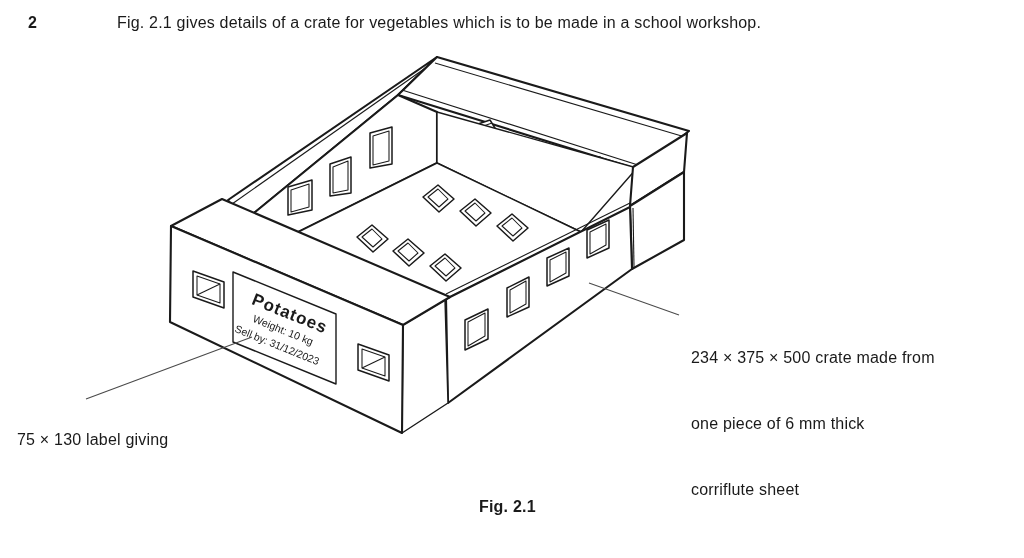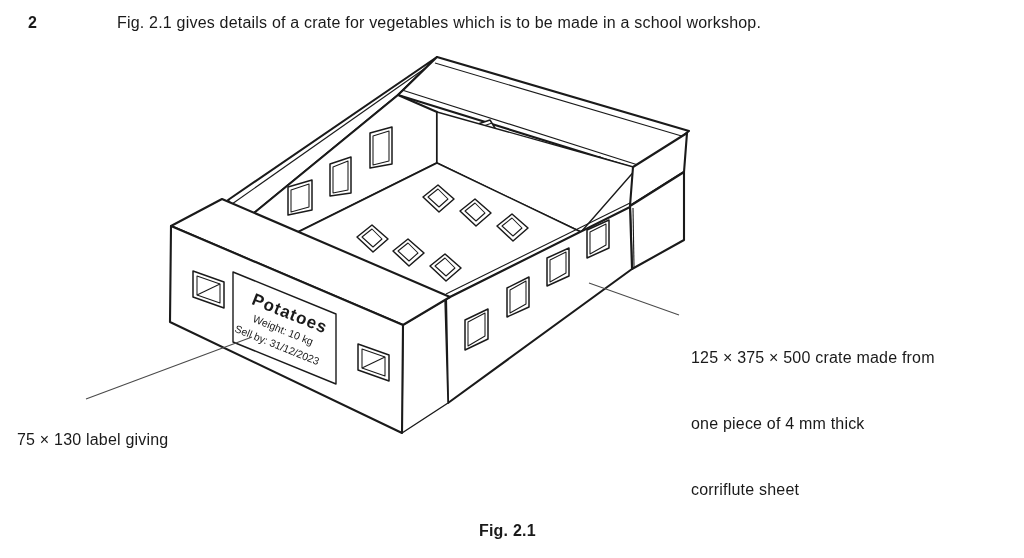--- a/index.html
+++ b/index.html
@@ -4,21 +4,21 @@
 <style>
   html,body{margin:0;padding:0;background:#ffffff;}
   #page{position:relative;width:1024px;height:558px;background:#ffffff;overflow:hidden;
         font-family:"Liberation Sans",sans-serif;color:#1a1a1a;}
   .txt{position:absolute;font-size:16px;line-height:22px;letter-spacing:0.2px;white-space:pre;}
   .b{font-weight:bold;}
   #question-number{left:28px;top:12px;font-weight:bold;}
   #question-text{left:81px;top:12px;margin-left:36px;}
   #part-a-block{left:691px;top:303px;}
   #part-b-block{left:17px;top:385px;}
-  #figure-caption{left:479px;top:520px;font-weight:bold;}
+  #figure-caption{left:479px;top:496px;font-weight:bold;}
   svg{position:absolute;left:0;top:0;}
   .ln{fill:#ffffff;stroke:#1a1a1a;stroke-width:2.1;stroke-linejoin:round;}
   .ln2{fill:#ffffff;stroke:#1a1a1a;stroke-width:1.4;stroke-linejoin:round;}
   .det{fill:none;stroke:#1a1a1a;stroke-width:1.1;}
   .slot{fill:#ffffff;stroke:#1a1a1a;stroke-width:1.5;stroke-linejoin:round;}
   .slot-in{fill:none;stroke:#1a1a1a;stroke-width:1.05;stroke-linejoin:round;}
   .leader{fill:none;stroke:#4a4a4a;stroke-width:1.1;}
   .label-big{font-family:"Liberation Sans",sans-serif;font-size:17px;font-weight:bold;fill:#1a1a1a;letter-spacing:1px;}
   .label-small{font-family:"Liberation Sans",sans-serif;font-size:10.5px;fill:#1a1a1a;}
 </style>
@@ -111,22 +111,22 @@
     </g>
 
     <path class="leader" d="M589,283 L679,315"></path>
     <path class="leader" d="M86,399 L252,337"></path>
   </svg>
 
   <div class="txt" id="question-number">2</div>
   <div class="txt" id="question-text">Fig. 2.1 gives details of a crate for vegetables which is to be made in a school workshop.</div>
 
   <div class="txt" id="part-a-block">
-    <div>125 × 375 × 500 crate made from</div>
-    <div>one piece of 4 mm thick</div>
+    <div>234 × 375 × 500 crate made from</div>
+    <div>one piece of 6 mm thick</div>
     <div>corriflute sheet</div>
   </div>
 
   <div class="txt" id="part-b-block">
     <div>75 × 130 label giving</div>
     
     
   </div>
 
   <div class="txt" id="figure-caption">Fig. 2.1</div>

